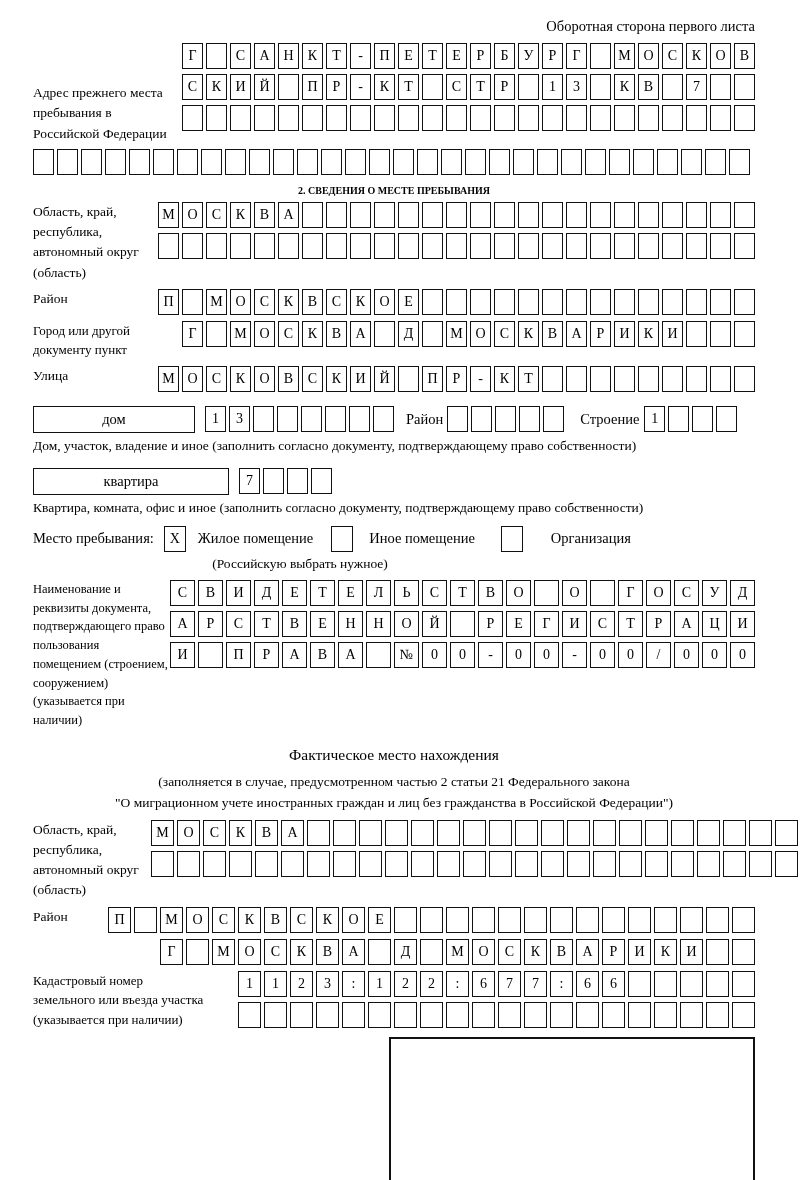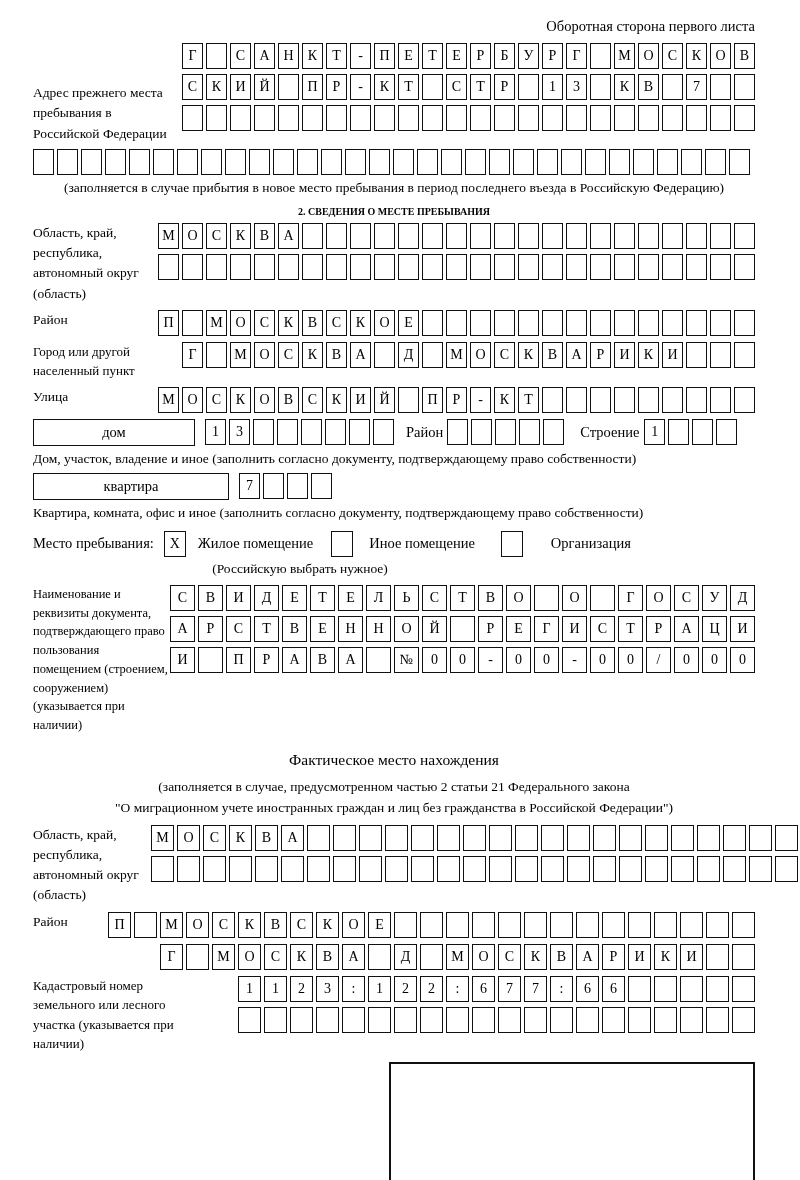--- a/index.html
+++ b/index.html
@@ -20,21 +20,21 @@
         font-size:14px;background:#fff;}
   .cellrow.wide .cell{width:25px;}
   .cellrow.mid  .cell{width:23px;}
   .fullrow{margin-top:5px;display:flex;gap:3px;justify-content:flex-start;}
 
   .caption{font-size:13.5px;margin-top:5px;}
   .caption.center{text-align:center;}
   .section-title{text-align:center;font-weight:bold;font-size:10px;margin:10px 0 4px;}
 
   
-  .house-row{display:flex;align-items:center;margin-top:6px;}
+  .house-row{display:flex;align-items:center;margin-top:14px;}
   .namebox{box-sizing:border-box;border:1.5px solid #111;height:27px;
            display:flex;align-items:center;justify-content:center;font-size:14.5px;}
   .namebox.house{width:162px;}
   .namebox.apt{width:196px;}
   .inline-label{font-size:14.5px;white-space:nowrap;}
   .house-row .cellrow{justify-content:flex-start;}
 
   
   .stay-row{display:flex;align-items:center;margin-top:10px;font-size:14.5px;}
   .checkbox{box-sizing:border-box;width:22px;height:26px;border:1.5px solid #111;
@@ -166,21 +166,20 @@
       <span class="cell"></span>
       <span class="cell"></span>
       <span class="cell"></span>
       <span class="cell"></span>
       <span class="cell"></span>
       <span class="cell"></span>
       <span class="cell"></span>
       <span class="cell"></span>
       <span class="cell"></span>
     </div>
-  <div class="caption center">(заполняется в случае прибытия в новое место пребывания в период последнего въезда в Российскую Федерацию)</div>
 
   <div class="section-title">2. СВЕДЕНИЯ О МЕСТЕ ПРЕБЫВАНИЯ</div>
 
   <div class="field">
     <div class="flabel" style="width:120px;">Область, край, республика, автономный округ (область)</div>
     <div class="rows">
       <div class="cellrow">
           <span class="cell">М</span>
           <span class="cell">О</span>
           <span class="cell">С</span>
@@ -262,21 +261,21 @@
         <span class="cell"></span>
         <span class="cell"></span>
         <span class="cell"></span>
         <span class="cell"></span>
         <span class="cell"></span>
         <span class="cell"></span>
       </div>
   </div>
 
   <div class="field">
-    <div class="flabel" style="width:130px;font-size:13px;">Город или другой населенный пункт</div>
+    <div class="flabel" style="width:130px;font-size:13px;">Город или другой документу пункт</div>
     <div class="cellrow">
         <span class="cell">Г</span>
         <span class="cell"></span>
         <span class="cell">М</span>
         <span class="cell">О</span>
         <span class="cell">С</span>
         <span class="cell">К</span>
         <span class="cell">В</span>
         <span class="cell">А</span>
         <span class="cell"></span>
@@ -573,21 +572,21 @@
         <span class="cell">Р</span>
         <span class="cell">И</span>
         <span class="cell">К</span>
         <span class="cell">И</span>
         <span class="cell"></span>
         <span class="cell"></span>
       </div>
   </div>
 
   <div class="field">
-    <div class="cad-label">Кадастровый номер земельного или лесного участка (указывается при наличии)</div>
+    <div class="cad-label">Кадастровый номер земельного или въезда участка (указывается при наличии)</div>
     <div class="rows">
       <div class="cellrow mid">
           <span class="cell">1</span>
           <span class="cell">1</span>
           <span class="cell">2</span>
           <span class="cell">3</span>
           <span class="cell">:</span>
           <span class="cell">1</span>
           <span class="cell">2</span>
           <span class="cell">2</span>

